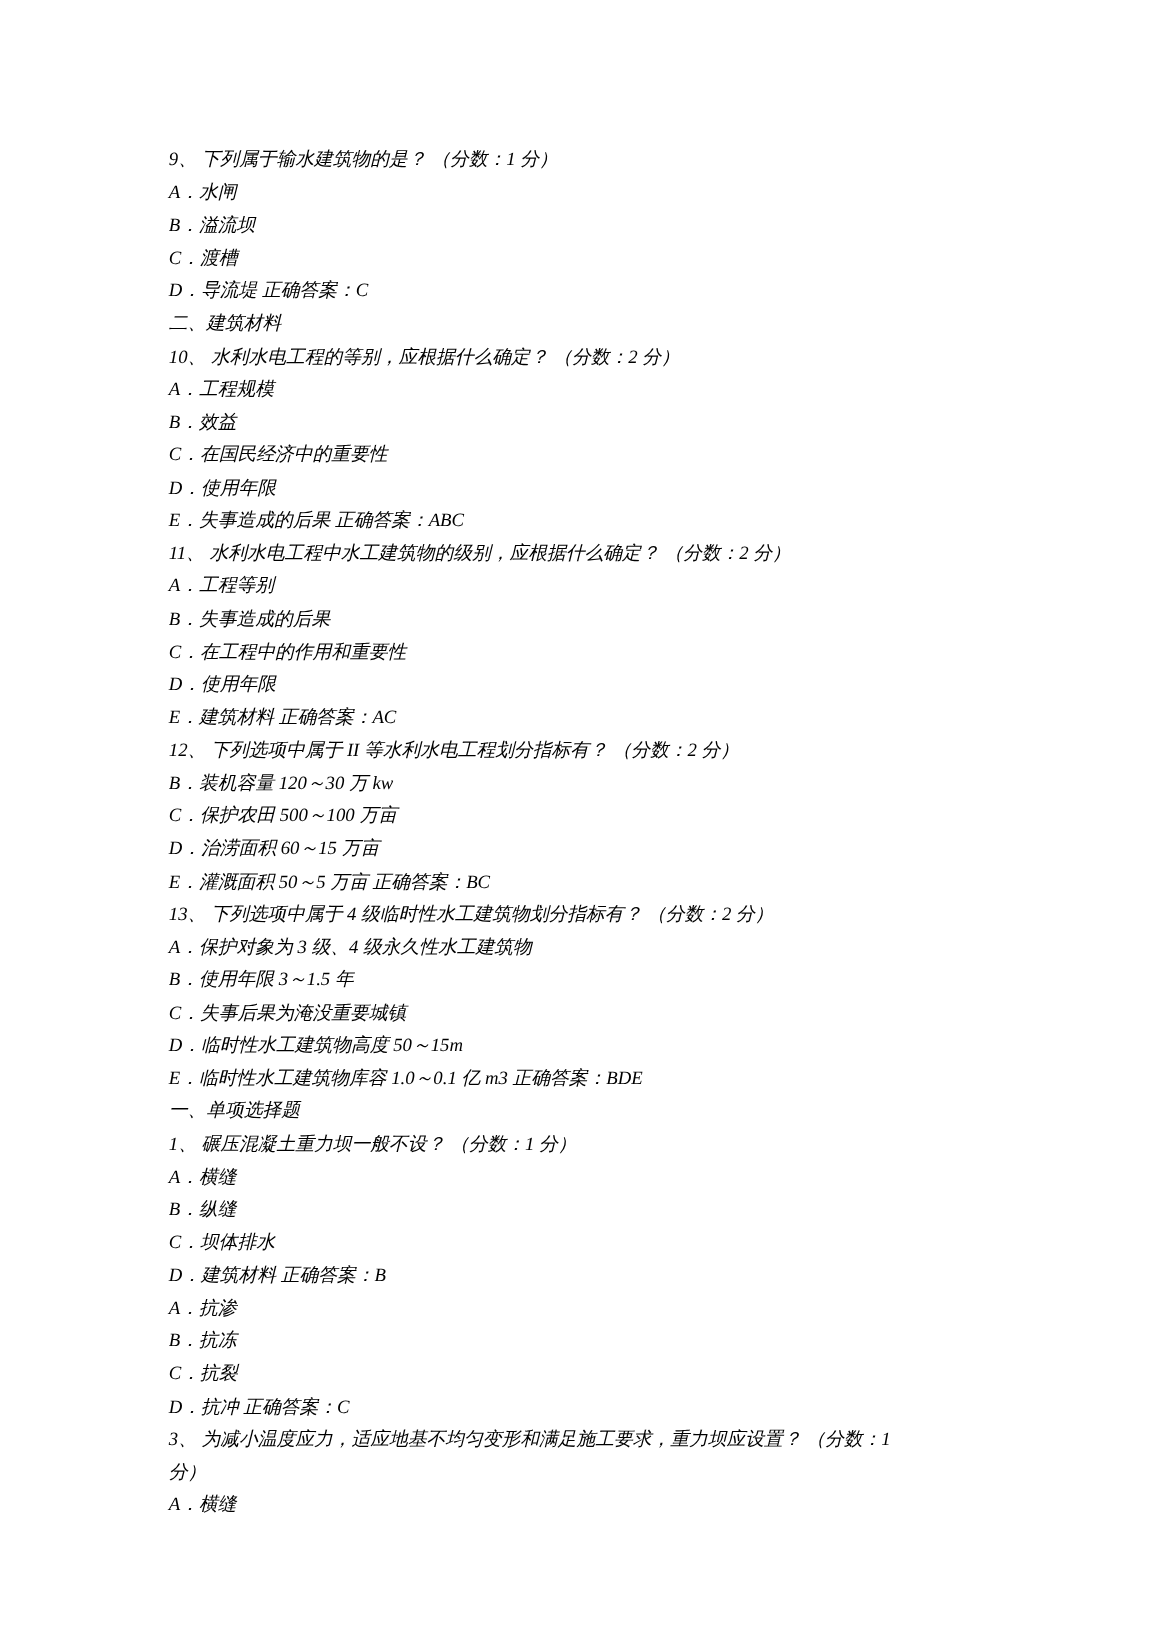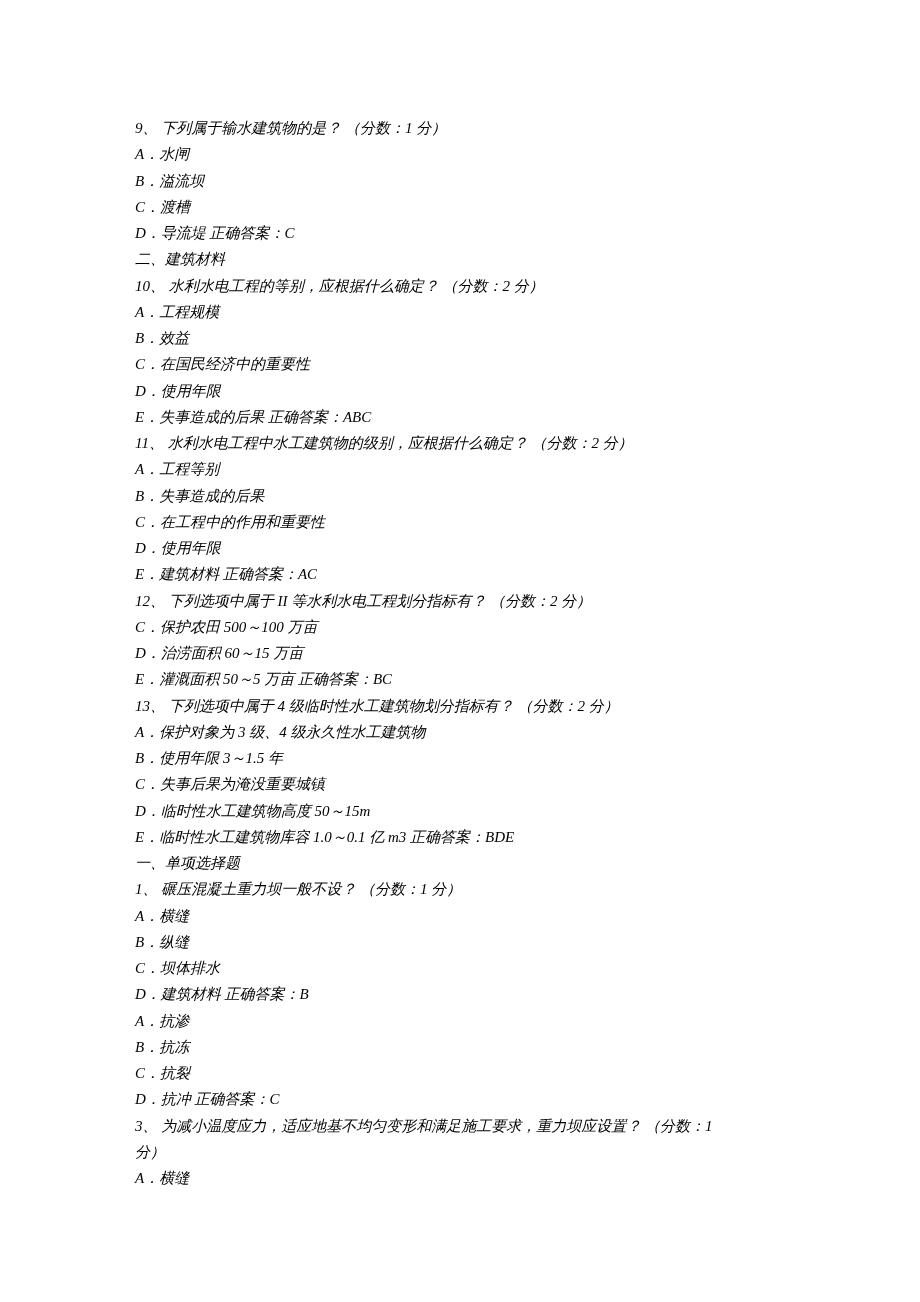--- a/index.html
+++ b/index.html
@@ -31,20 +31,21 @@
     <div class="line">C．在国民经济中的重要性</div>
     <div class="line">D．使用年限</div>
     <div class="line">E．失事造成的后果   正确答案：ABC</div>
     <div class="line">11、  水利水电工程中水工建筑物的级别，应根据什么确定？  （分数：2 分）</div>
     <div class="line">A．工程等别</div>
     <div class="line">B．失事造成的后果</div>
     <div class="line">C．在工程中的作用和重要性</div>
     <div class="line">D．使用年限</div>
     <div class="line">E．建筑材料   正确答案：AC</div>
     <div class="line">12、  下列选项中属于 II 等水利水电工程划分指标有？  （分数：2 分）</div>
+    <div class="line">B．装机容量 120～30 万 kw</div>
     <div class="line">C．保护农田 500～100 万亩</div>
     <div class="line">D．治涝面积 60～15 万亩</div>
     <div class="line">E．灌溉面积 50～5 万亩   正确答案：BC</div>
     <div class="line">13、  下列选项中属于 4 级临时性水工建筑物划分指标有？  （分数：2 分）</div>
     <div class="line">A．保护对象为 3 级、4 级永久性水工建筑物</div>
     <div class="line">B．使用年限 3～1.5 年</div>
     <div class="line">C．失事后果为淹没重要城镇</div>
     <div class="line">D．临时性水工建筑物高度 50～15m</div>
     <div class="line">E．临时性水工建筑物库容 1.0～0.1 亿 m3   正确答案：BDE</div>
     <div class="line">一、单项选择题</div>

